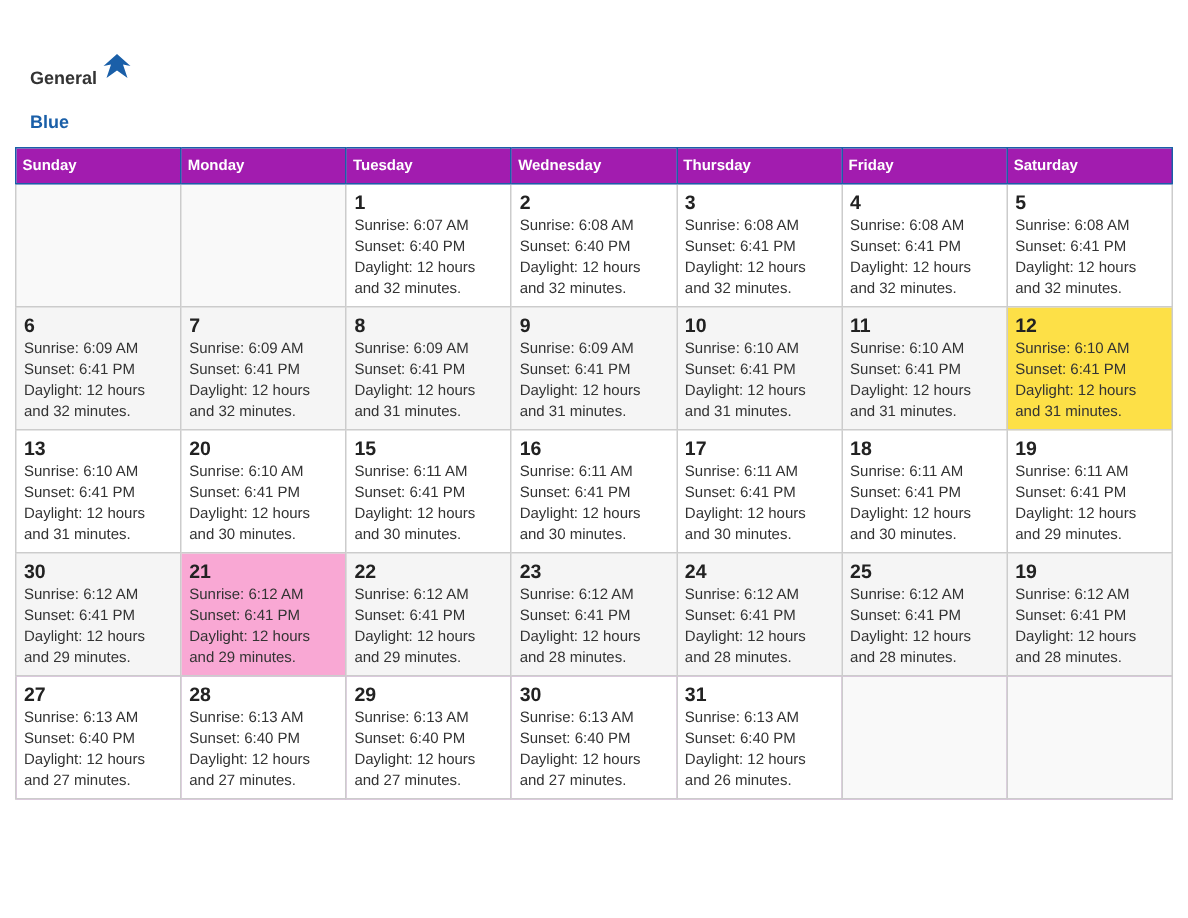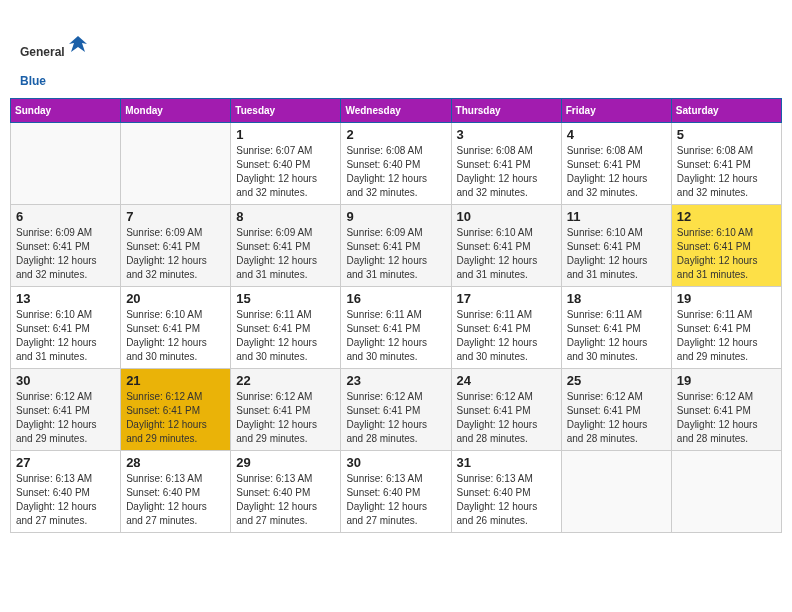--- a/index.html
+++ b/index.html
@@ -249,21 +249,21 @@
 Daylight: 12 hours and 29 minutes.</div>
         </td>
       </tr>
       <tr style="background: rgb(245, 245, 245);">
         <td style="background: rgb(245, 245, 245);">
           <span class="day-num">30</span>
           <div class="day-info" style="white-space: pre-line;">Sunrise: 6:12 AM
 Sunset: 6:41 PM
 Daylight: 12 hours and 29 minutes.</div>
         </td>
-        <td style="background: #eab308;">
+        <td style="background: #f9a8d4;">
           <span class="day-num">21</span>
           <div class="day-info" style="white-space: pre-line;">Sunrise: 6:12 AM
 Sunset: 6:41 PM
 Daylight: 12 hours and 29 minutes.</div>
         </td>
         <td style="background: rgb(245, 245, 245);">
           <span class="day-num">22</span>
           <div class="day-info" style="white-space: pre-line;">Sunrise: 6:12 AM
 Sunset: 6:41 PM
 Daylight: 12 hours and 29 minutes.</div>

